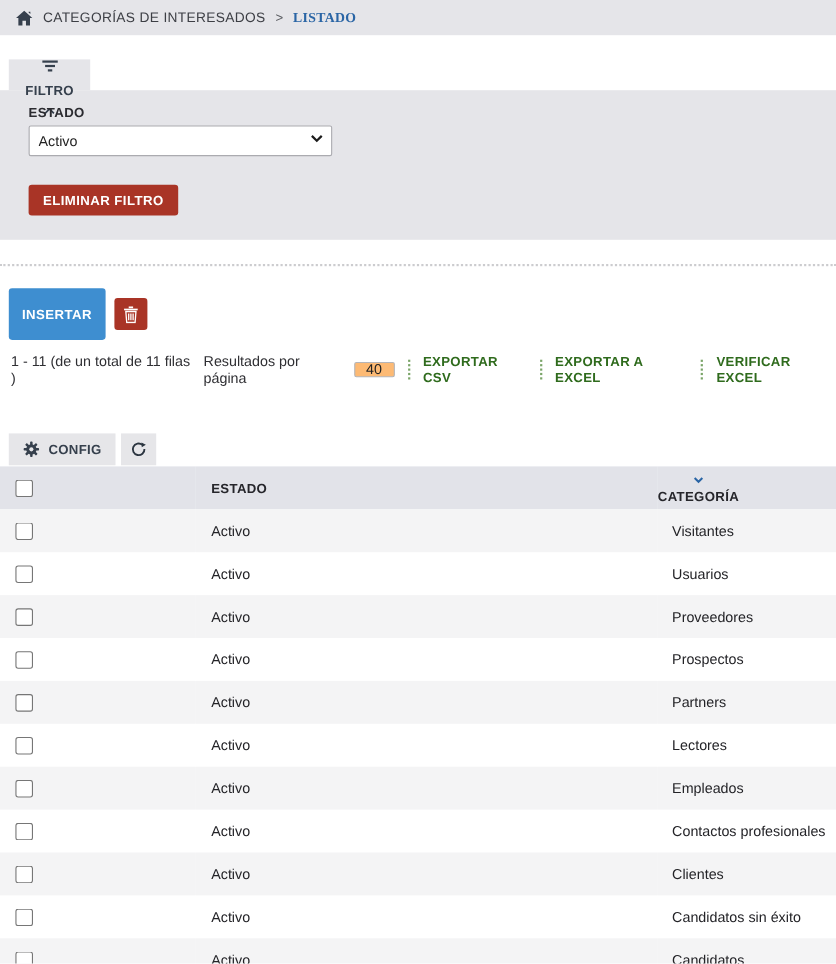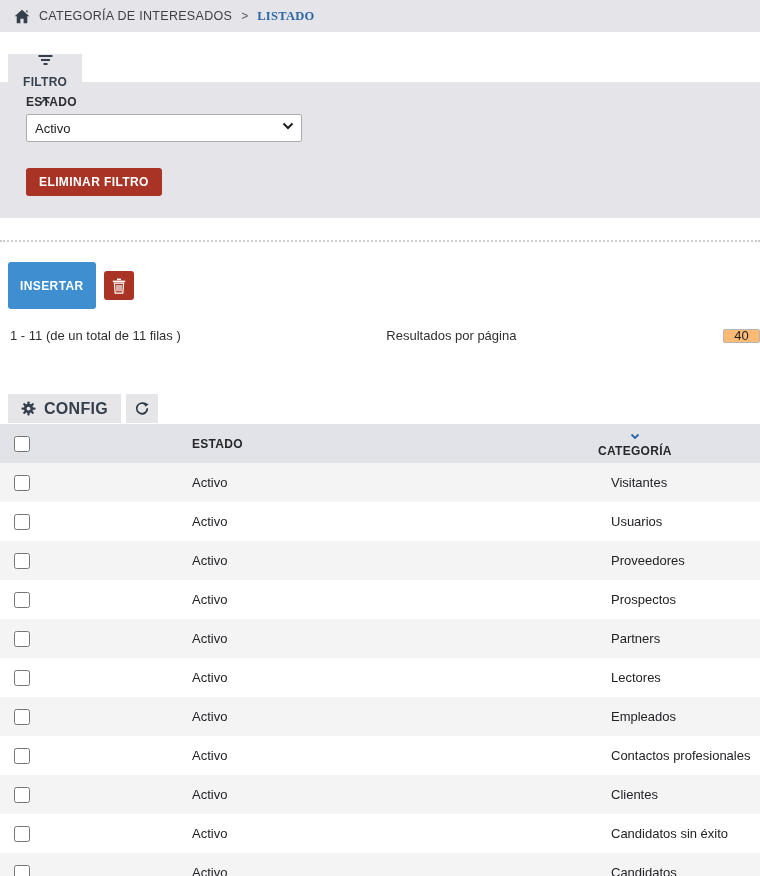--- a/index.html
+++ b/index.html
@@ -53,41 +53,41 @@
     font-family: inherit; font-size: 12px; font-weight: bold; letter-spacing: .4px;
     padding: 0 12px; height: 47px; border-radius: 3px;
   }
   .btn-icon-danger {
     border: none; cursor: pointer; background: var(--danger-red, #a93426);
     width: 30px; height: 29px; border-radius: 3px;
     display: inline-flex; align-items: center; justify-content: center;
   }
 
   
-  .pagination { margin: 13px 0 12px 10px; display: flex; align-items: center; font-size: 13px; color: #2f2f33; height: 27px; justify-content: space-between; }
+  .pagination { margin: 13px 0 12px 10px; display: flex; align-items: center; font-size: 13px; color: #2f2f33; height: 27px; }
   .pagination .per-page-label { margin-left: 9px; }
   .pagination input.per-page {
     margin-left: 10px; width: 37px; height: 14px; text-align: center;
     border: 1px solid #b5b5b8; border-radius: 2px; background: #fdba74;
     font-family: inherit; font-size: 13px; color: #222;
   }
   .export-links { display: flex; align-items: center; }
   .vsep { border-left: 2px dotted #7ba569; height: 18px; margin: 0 12px; }
   .export-link {
     font-size: 12px; font-weight: bold; color: var(--export-green, #2f6b1d);
     letter-spacing: .3px; text-decoration: none; cursor: pointer;
   }
 
   
   .config-row { margin: 45px 0 0 8px; display: flex; gap: 5px; }
   .btn-config {
     border: none; cursor: pointer; background: #e6e6e9;
     display: inline-flex; align-items: center; gap: 8px;
     height: 29px; padding: 0 13px;
-    font-family: inherit; font-size: 16px; font-weight: bold; letter-spacing: .3px;
+    font-family: inherit; font-size: 12px; font-weight: bold; letter-spacing: .3px;
     color: var(--navy-icon, #36404d);
   }
   .btn-refresh {
     border: none; cursor: pointer; background: #e6e6e9;
     width: 32px; height: 29px; display: inline-flex; align-items: center; justify-content: center;
   }
 
   
   table.grid { width: 100%; border-collapse: collapse; table-layout: fixed; margin-top: 1px; }
   table.grid th {
@@ -110,21 +110,21 @@
 
 
 
 
 <div class="topbar">
   <span class="icon">
     <svg width="16" height="15" viewBox="0 0 16 15">
       <path d="M8 0.8 L15.4 7.3 H13.3 V14.2 H9.6 V9.8 H6.4 V14.2 H2.7 V7.3 H0.6 Z M12 1.6 h1.6 v2.2 l-1.6-1.4 Z" fill="#36404d"></path>
     </svg>
   </span>
-  <span class="crumb-section">CATEGORÍA DE INTERESADOS</span>
+  <span class="crumb-section">CATEGORÍAS DE INTERESADOS</span>
   <span class="crumb-sep">&gt;</span>
   <span class="crumb-current">LISTADO</span>
 </div>
 
 
 <div class="filter-tab">
   <span class="icon">
     <svg width="15" height="12" viewBox="0 0 15 12">
       <rect x="0.5" y="1" width="14" height="2" fill="#36404d"></rect>
       <rect x="3" y="5" width="9" height="2" fill="#36404d"></rect>
@@ -170,20 +170,28 @@
       </svg>
     </span>
   </button>
 </div>
 
 
 <div class="pagination">
   <span>1 - 11 (de un total de 11 filas )</span>
   <span class="per-page-label">Resultados por página</span>
   <input class="per-page" type="text" value="40" style="">
+  <span class="export-links">
+      <span class="vsep"></span>
+      <a class="export-link">EXPORTAR CSV</a>
+      <span class="vsep"></span>
+      <a class="export-link">EXPORTAR A EXCEL</a>
+      <span class="vsep"></span>
+      <a class="export-link">VERIFICAR EXCEL</a>
+    </span>
 </div>
 
 
 <div class="config-row">
   <button class="btn-config">
     <span class="icon">
       <svg width="15" height="15" viewBox="0 0 16 16">
         <g fill="#36404d">
           <rect x="6.8" y="0.5" width="2.4" height="15" rx="0.8"></rect>
           <rect x="0.5" y="6.8" width="15" height="2.4" rx="0.8"></rect>

